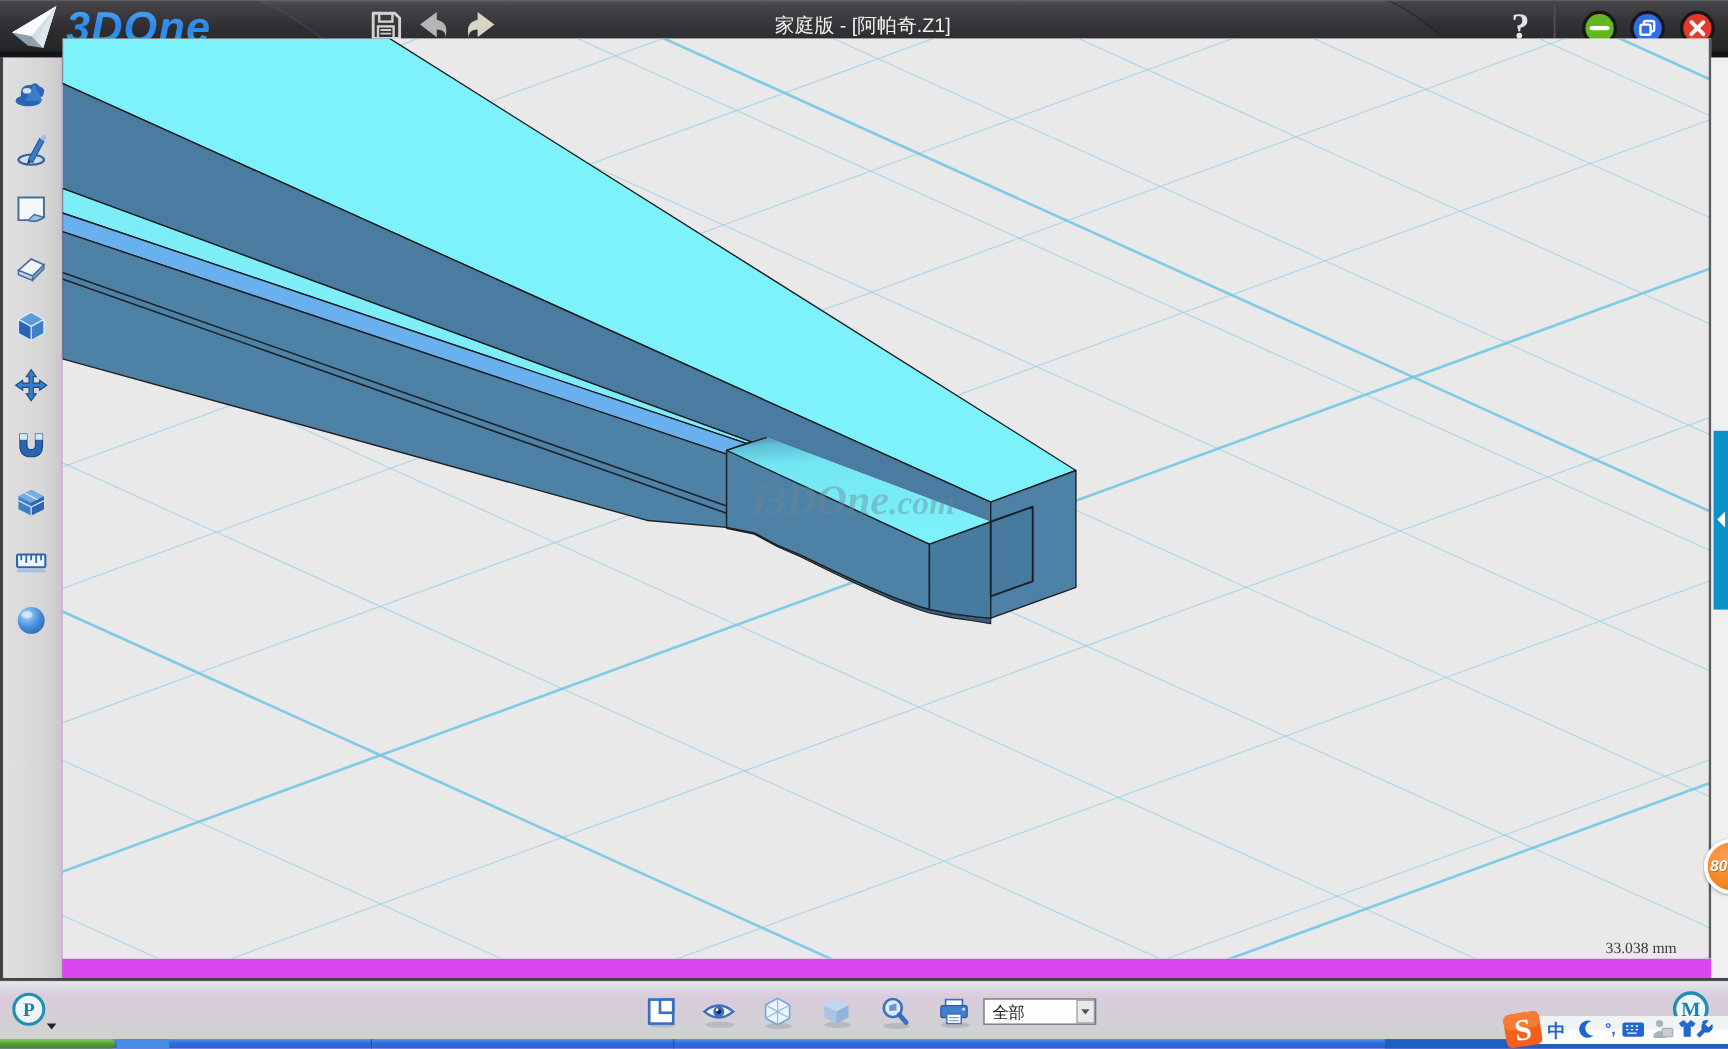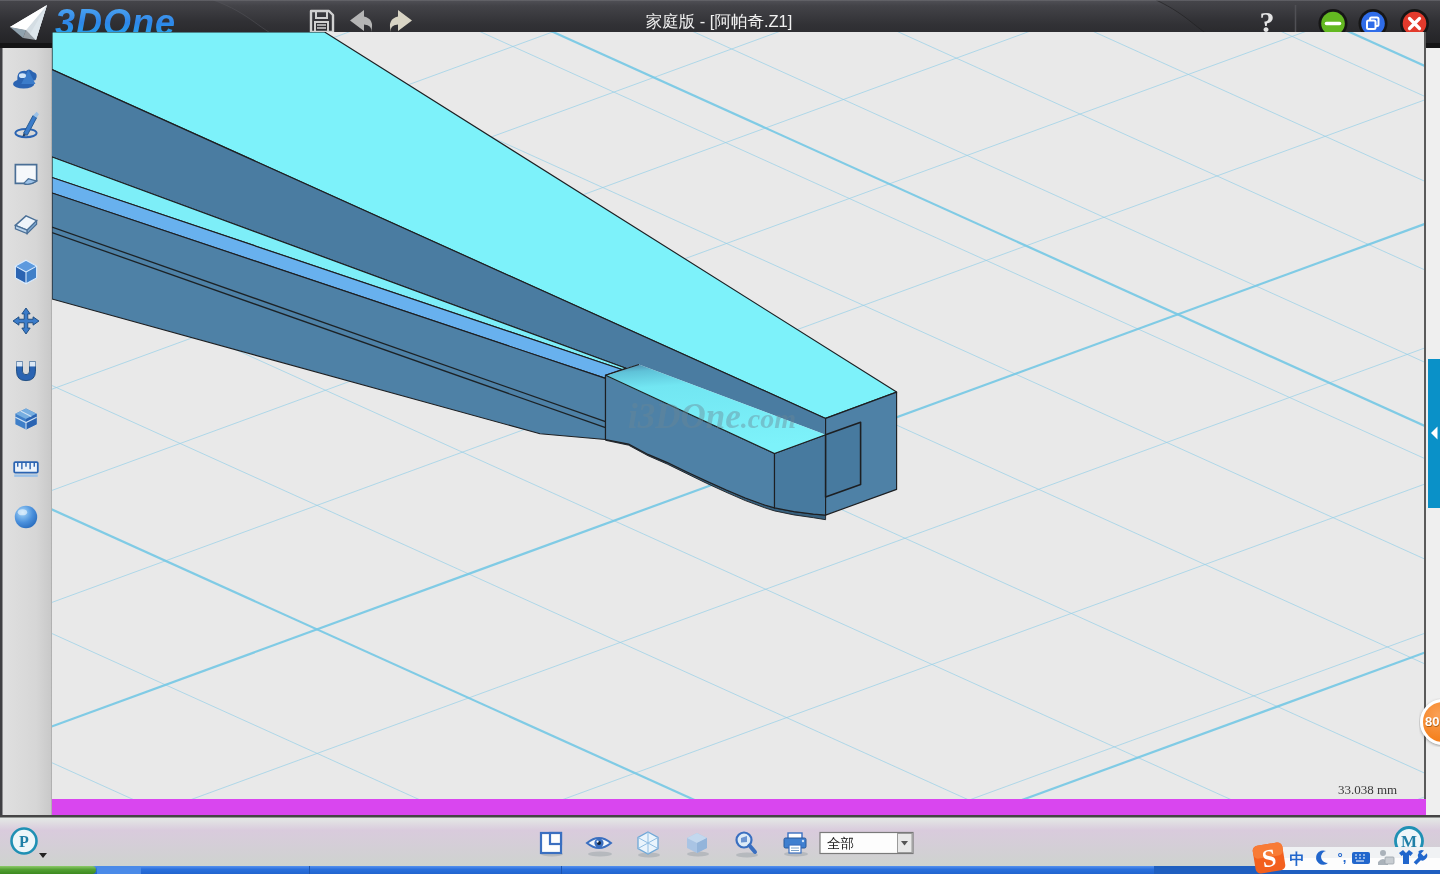--- a/index.html
+++ b/index.html
@@ -219,21 +219,21 @@
   <line x1="1373" y1="0" x2="1373" y2="767" stroke="#5a5a5a" stroke-width="2"></line>
 </svg>
 </div>
 
 <div style="position:absolute;left:1426px;top:48px;width:14px;height:769px;background:#efefef;"></div>
 <div style="position:absolute;left:1428px;top:359px;width:12px;height:149px;background:#0a91c8;"></div>
 <svg style="position:absolute;left:1428px;top:425px;" width="12" height="16" viewBox="0 0 12 16">
   <polygon points="9.5,1.5 3,8 9.5,14.5" fill="#ffffff"></polygon>
 </svg>
 
-<div style="position:absolute;left:1419px;top:698px;width:21px;height:49px;overflow:hidden;">
+<div style="position:absolute;left:1419px;top:698px;width:21px;height:49px;overflow:hidden;font-style:italic;">
   <div style="position:absolute;left:1px;top:1px;width:46px;height:46px;border-radius:50%;
        background:radial-gradient(circle at 38% 32%, #faa055, #f58220 65%, #ef7512 100%);
        border:3.5px solid #ffffff;box-sizing:border-box;box-shadow:0 1px 3px rgba(60,60,60,0.5);"></div>
   <div style="position:absolute;left:6px;top:16px;width:20px;text-align:left;font-size:13px;font-weight:bold;color:#fff;text-shadow:0.5px 1px 0 rgba(120,60,0,0.6);">80</div>
 </div>
 
 <div style="position:absolute;left:0;top:815px;width:1440px;height:51px;
      background:linear-gradient(180deg,#454545 0,#454545 2px,#e4e8e5 3px,#d9dedadf 30%,#ced3cf 100%);">
 </div>
 <svg style="position:absolute;left:0;top:817px;" width="1440" height="49" viewBox="0 0 1440 49">

